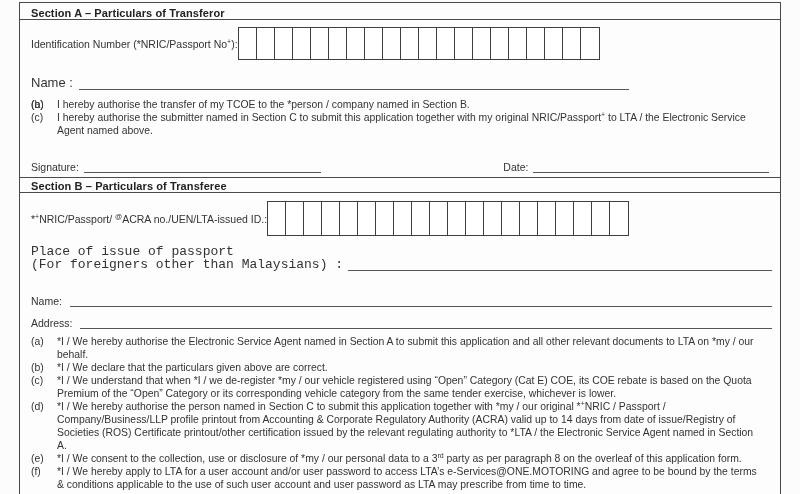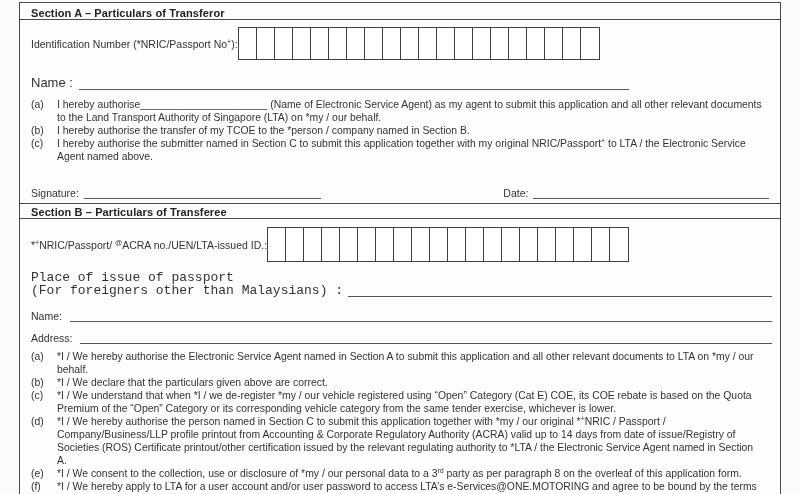--- a/index.html
+++ b/index.html
@@ -37,21 +37,21 @@
 
   .idb-row { margin-top:8px; }
   .idb-row .lbl { font-size:10.5px; }
 
   .poi { margin-top:9px; line-height:13px;font-family:Liberation Mono, monospace; }
   .poi-line2 { display:flex; align-items:flex-end; }
   .poi-line2 .uline { flex:1; margin-left:5px; margin-right:8px; }
 
   .fill-row { display:flex; align-items:flex-end; font-size:10.5px; margin-left:11px; }
   .fill-row .uline { flex:1; margin-left:8px; margin-right:8px; }
-  .name-b { margin-top:13px; }
+  .name-b { margin-top:24px; }
   .addr-b { margin-top:10px; }
   .items.b { margin-top:6px; }
 </style>
 </head>
 <body>
 
 <div class="page">
   <div class="form">
 
     <div class="section-header">
@@ -82,21 +82,21 @@
           <span class="box"></span>
           <span class="box"></span>
         </div>
     </div>
 
     <div class="row name-a">
       <span>Name :</span><span class="uline"></span>
     </div>
 
     <div class="items">
-        <div class="item"><span class="marker">(a)</span><span>I hereby authorise______________________ (Name of Electronic Service Agent) as my agent to submit this application and all other relevant documents to the Land Transport Authority of Singapore (LTA) on *my / our behalf.</span></div>
+        <div class="item"><span class="marker">(a)</span></div>
         <div class="item"><span class="marker">(b)</span><span>I hereby authorise the transfer of my TCOE to the *person / company named in Section B.</span></div>
         <div class="item"><span class="marker">(c)</span><span>I hereby authorise the submitter named in Section C to submit this application together with my original NRIC/Passport<sup>+</sup>  to LTA /  the Electronic Service Agent named above.</span></div>
       </div>
 
     <div class="sig-row">
       <span>Signature:</span>
       <span class="uline sig"></span>
       <span class="date-lbl">Date:</span>
       <span class="uline date"></span>
     </div>

